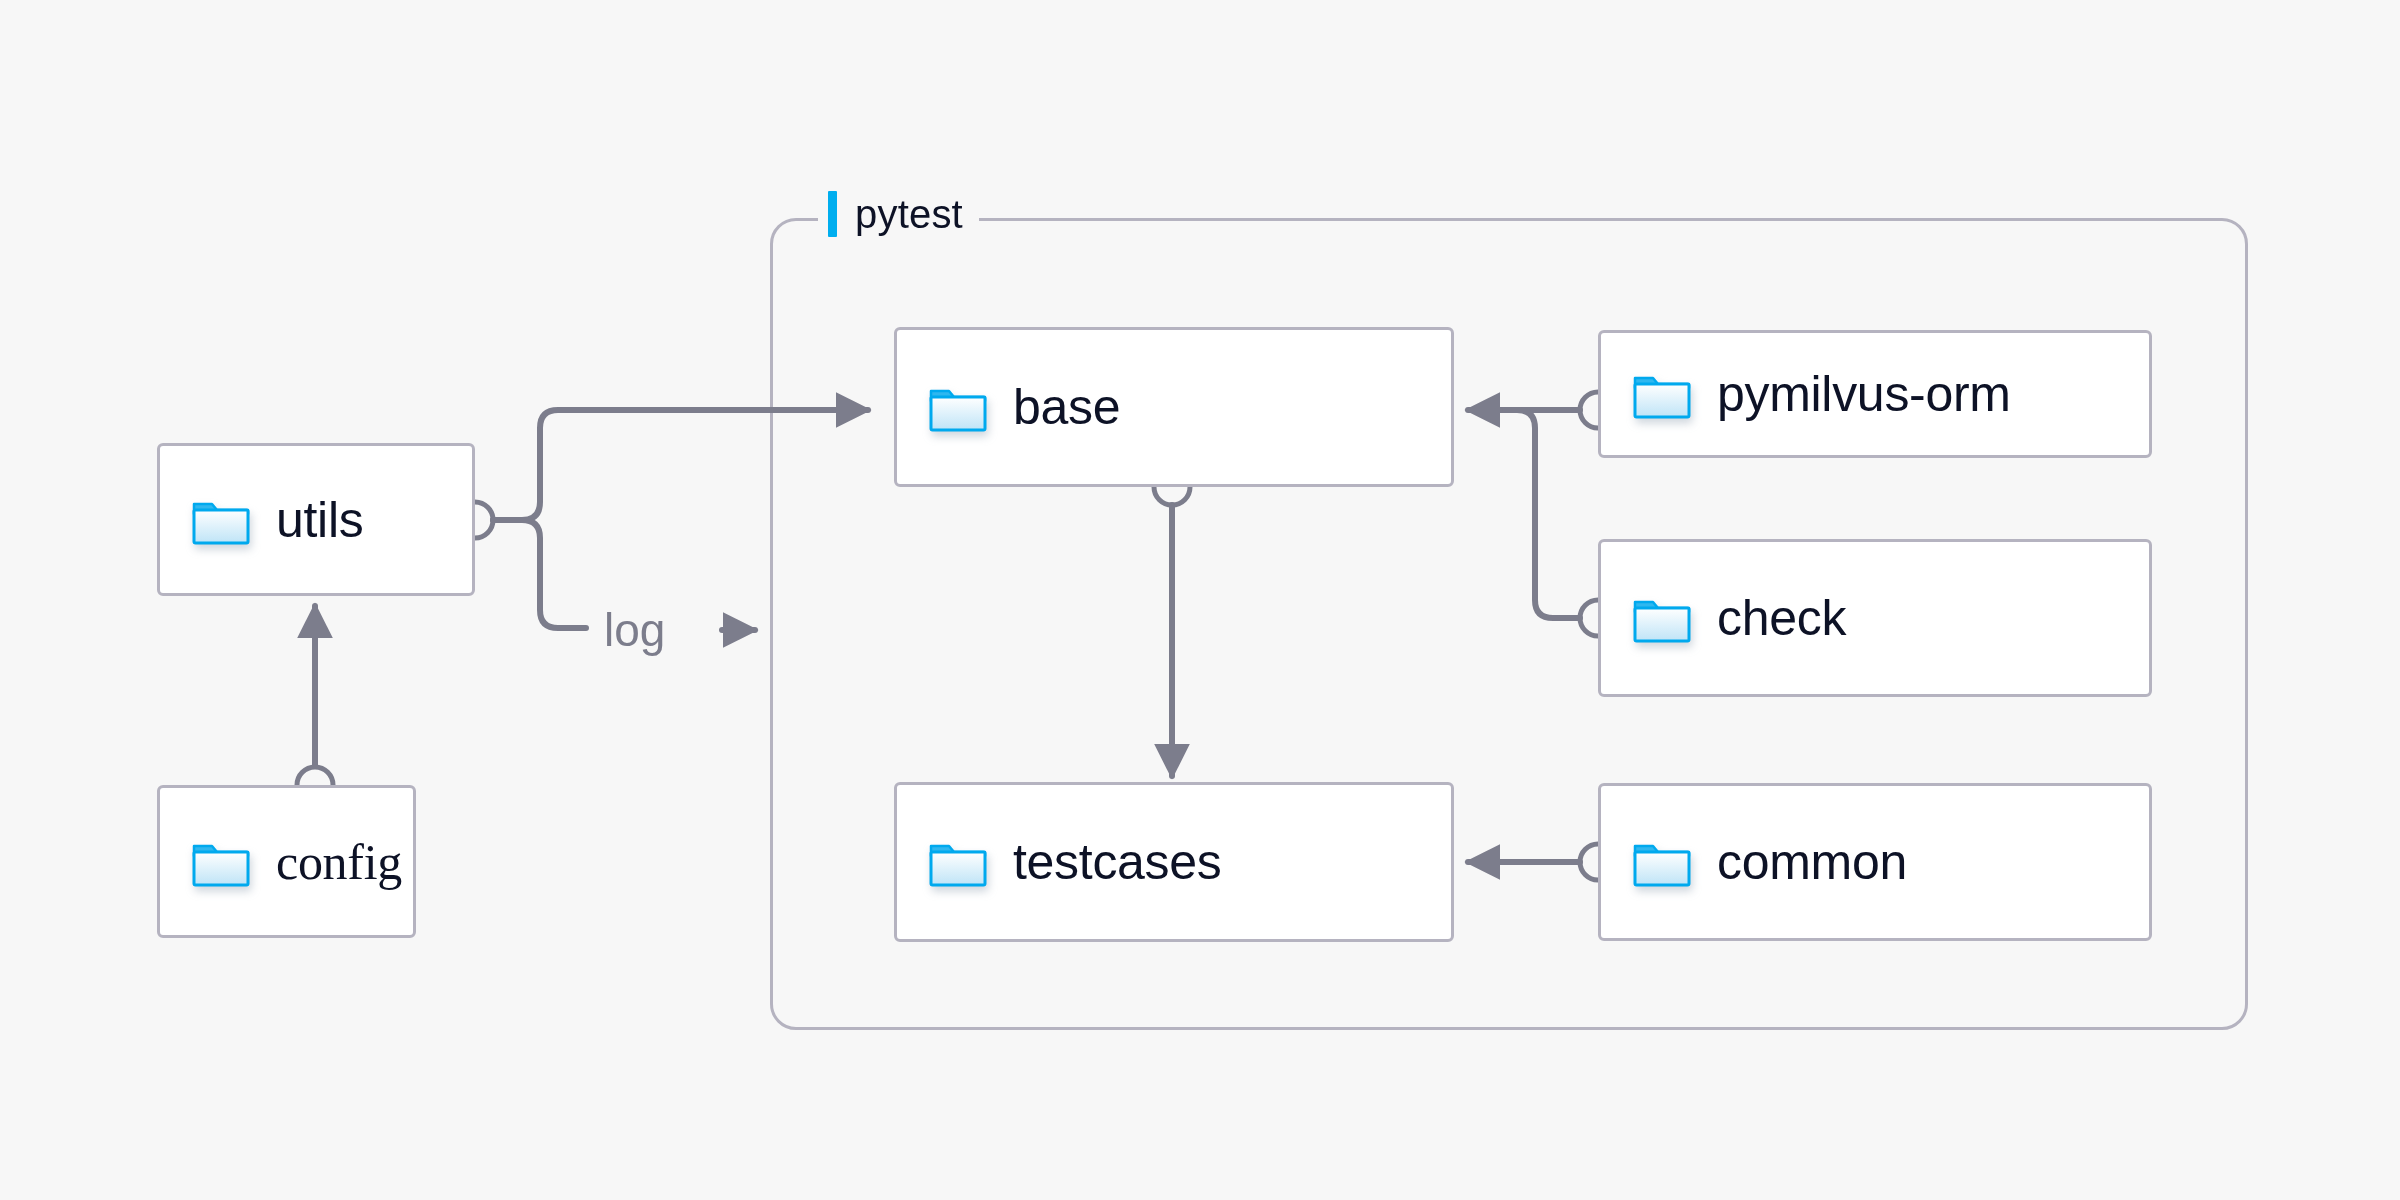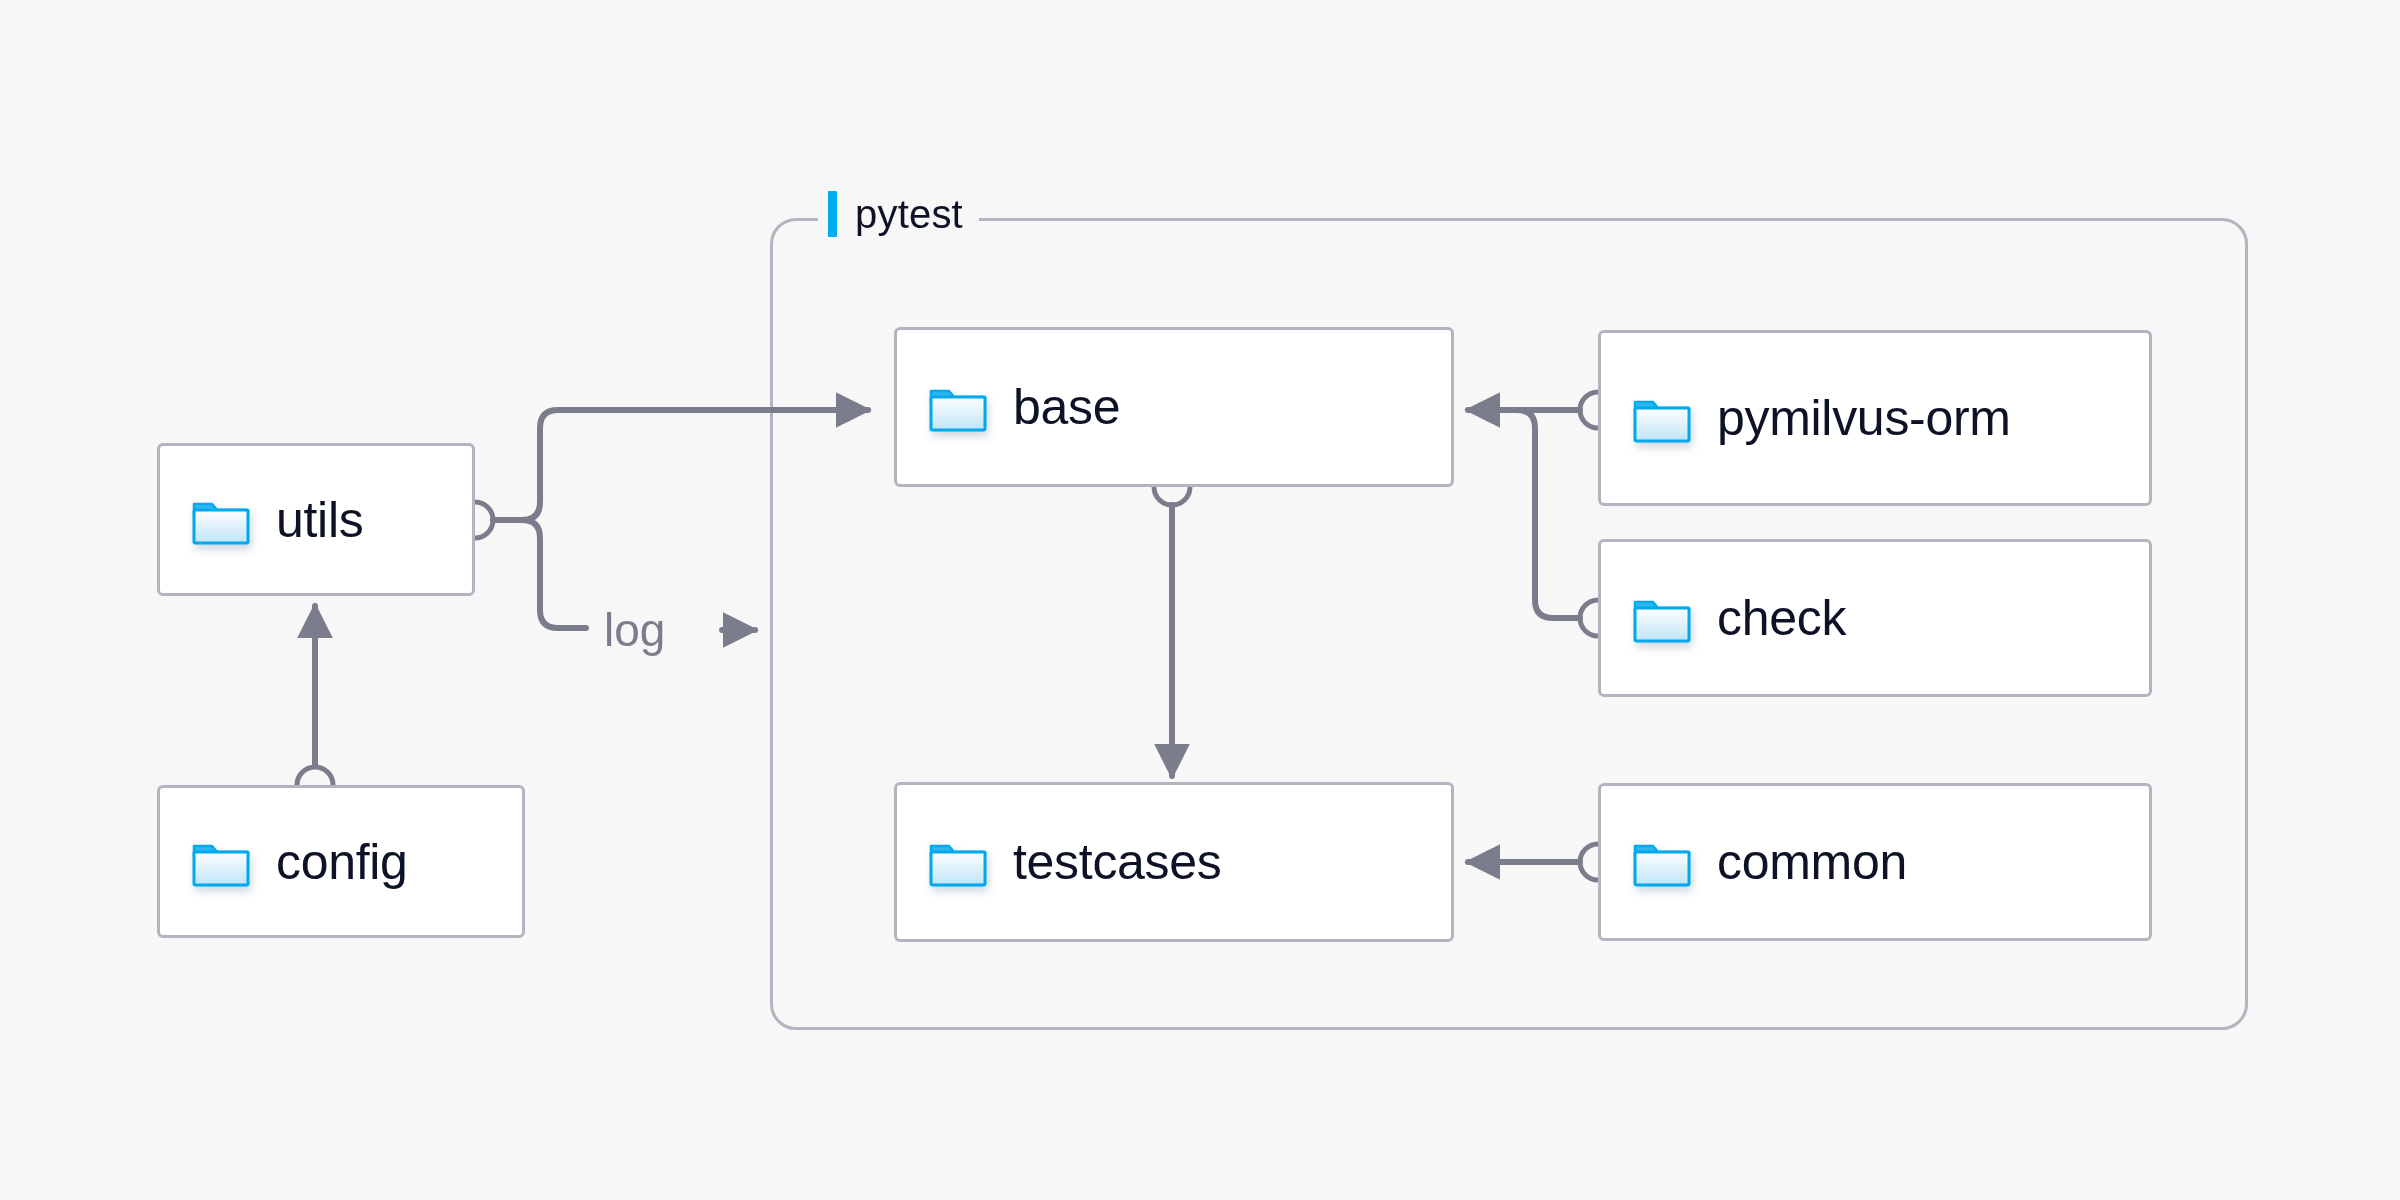--- a/index.html
+++ b/index.html
@@ -159,21 +159,21 @@
             <stop offset="100%" stop-color="#bfe4f7"></stop>
           </linearGradient>
         </defs>
         <path d="M2 9 h18 l5 6 h31 v4 H2 Z" fill="#2fb7ef" stroke="#00a9ee" stroke-width="2.5" stroke-linejoin="round"></path>
         <rect x="2" y="15" width="54" height="33" rx="1.5" fill="url(#fg1)" stroke="#00a9ee" stroke-width="3"></rect>
       </svg>
     </span>
     <span class="label">utils</span>
   </div>
 
-  <div class="node" style="left:157px; top:785px; width:368px; height:153px;">
+  <div class="node" style="left:157px; top:785px; width:259px; height:153px;font-family:Liberation Serif, serif;">
     <span class="folder">
       <svg width="58" height="50" viewBox="0 0 58 50">
         <defs>
           <linearGradient id="fg2" x1="0" y1="0" x2="0" y2="1">
             <stop offset="0%" stop-color="#ffffff"></stop>
             <stop offset="100%" stop-color="#bfe4f7"></stop>
           </linearGradient>
         </defs>
         <path d="M2 9 h18 l5 6 h31 v4 H2 Z" fill="#2fb7ef" stroke="#00a9ee" stroke-width="2.5" stroke-linejoin="round"></path>
         <rect x="2" y="15" width="54" height="33" rx="1.5" fill="url(#fg2)" stroke="#00a9ee" stroke-width="3"></rect>
@@ -207,21 +207,21 @@
             <stop offset="100%" stop-color="#bfe4f7"></stop>
           </linearGradient>
         </defs>
         <path d="M2 9 h18 l5 6 h31 v4 H2 Z" fill="#2fb7ef" stroke="#00a9ee" stroke-width="2.5" stroke-linejoin="round"></path>
         <rect x="2" y="15" width="54" height="33" rx="1.5" fill="url(#fg4)" stroke="#00a9ee" stroke-width="3"></rect>
       </svg>
     </span>
     <span class="label">testcases</span>
   </div>
 
-  <div class="node" style="left:1598px; top:330px; width:554px; height:176px;">
+  <div class="node" style="left:1598px; top:330px; width:554px; height:128px;">
     <span class="folder">
       <svg width="58" height="50" viewBox="0 0 58 50">
         <defs>
           <linearGradient id="fg5" x1="0" y1="0" x2="0" y2="1">
             <stop offset="0%" stop-color="#ffffff"></stop>
             <stop offset="100%" stop-color="#bfe4f7"></stop>
           </linearGradient>
         </defs>
         <path d="M2 9 h18 l5 6 h31 v4 H2 Z" fill="#2fb7ef" stroke="#00a9ee" stroke-width="2.5" stroke-linejoin="round"></path>
         <rect x="2" y="15" width="54" height="33" rx="1.5" fill="url(#fg5)" stroke="#00a9ee" stroke-width="3"></rect>

